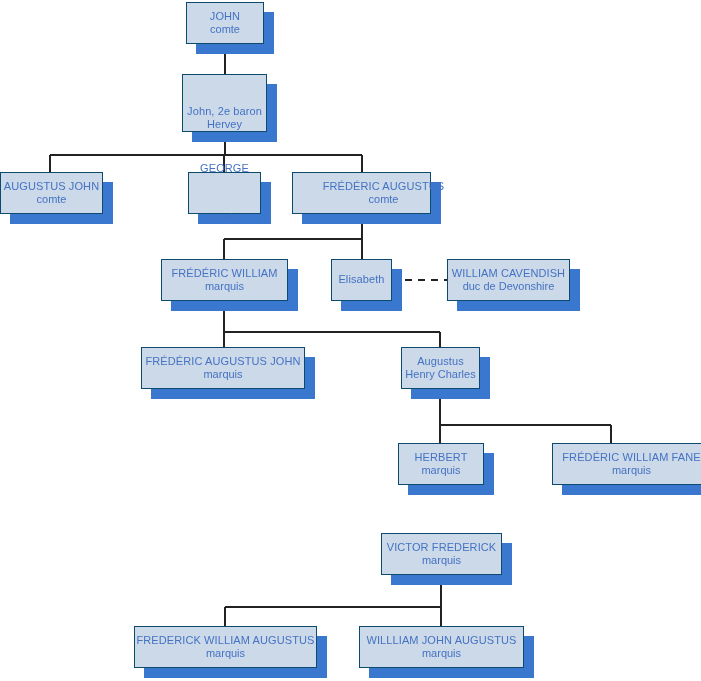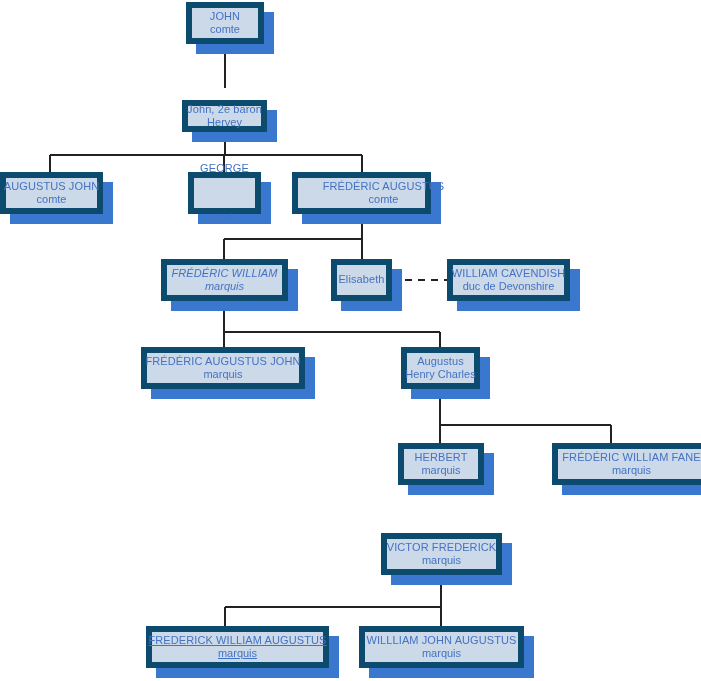--- a/index.html
+++ b/index.html
@@ -22,21 +22,21 @@
     position: absolute;
     left: 0;
     top: 0;
     width: 701px;
     height: 681px;
   }
   .node {
     position: absolute;
     box-sizing: border-box;
     background: #ccd9e8;
-    border: 6px solid #0c4a6e;
+    border: 1px solid #0c4a6e;
     box-shadow: 10px 10px 0 0 #3a78d0;
     display: flex;
     flex-direction: column;
     align-items: center;
     justify-content: center;
     text-align: center;
     color: #4472c4;
     line-height: 1.18;
     z-index: 5;
   }
@@ -75,37 +75,37 @@
 
       <path d="M 441,575 L 441,607 M 225,607 L 441,607 M 225,607 L 225,626 M 441,607 L 441,626"></path>
     </g>
   </svg>
 
   <div id="nodes">
       <div class="node" style="left: 186px; top: 2px; width: 78px; height: 42px;">
         <div class="name">JOHN</div>
         <div class="title">comte</div>
       </div>
-      <div class="node" style="left: 182px; top: 100px; width: 85px; height: 32px;">
+      <div class="node" style="left: 182px; top: 74px; width: 85px; height: 58px; justify-content: flex-end;">
         <div class="name">John, 2e baron</div>
         <div class="title">Hervey</div>
       </div>
       <div class="node" style="left: 0px; top: 172px; width: 103px; height: 42px;">
         <div class="name">AUGUSTUS JOHN</div>
         <div class="title">comte</div>
       </div>
       <div class="node" style="left: 188px; top: 172px; width: 73px; height: 42px; gap: 36px;">
         <div class="name">GEORGE</div>
         <div class="title">comte</div>
       </div>
       <div class="node" style="left: 292px; top: 172px; width: 139px; height: 42px; padding-left: 44px;">
         <div class="name">FRÉDÉRIC AUGUSTUS</div>
         <div class="title">comte</div>
       </div>
-      <div class="node" style="left: 161px; top: 259px; width: 127px; height: 42px; font-style: italic;">
+      <div class="node" style="left: 161px; top: 259px; width: 127px; height: 42px;">
         <div class="name">FRÉDÉRIC WILLIAM</div>
         <div class="title">marquis</div>
       </div>
       <div class="node single" style="left: 331px; top: 259px; width: 61px; height: 42px;">
         <div class="name">Elisabeth</div>
       </div>
       <div class="node" style="left: 447px; top: 259px; width: 123px; height: 42px;">
         <div class="name">WILLIAM CAVENDISH</div>
         <div class="title">duc de Devonshire</div>
       </div>
@@ -122,21 +122,21 @@
         <div class="title">marquis</div>
       </div>
       <div class="node" style="left: 532px; top: 443px; width: 159px; height: 42px; margin-left: 20px;">
         <div class="name">FRÉDÉRIC WILLIAM FANE</div>
         <div class="title">marquis</div>
       </div>
       <div class="node" style="left: 381px; top: 533px; width: 121px; height: 42px;">
         <div class="name">VICTOR FREDERICK</div>
         <div class="title">marquis</div>
       </div>
-      <div class="node" style="left: 146px; top: 626px; width: 183px; height: 42px; text-decoration: underline;">
+      <div class="node" style="left: 134px; top: 626px; width: 183px; height: 42px;">
         <div class="name">FREDERICK WILLIAM AUGUSTUS</div>
         <div class="title">marquis</div>
       </div>
       <div class="node" style="left: 359px; top: 626px; width: 165px; height: 42px;">
         <div class="name">WILLLIAM JOHN AUGUSTUS</div>
         <div class="title">marquis</div>
       </div>
     </div>
 
 </div>

